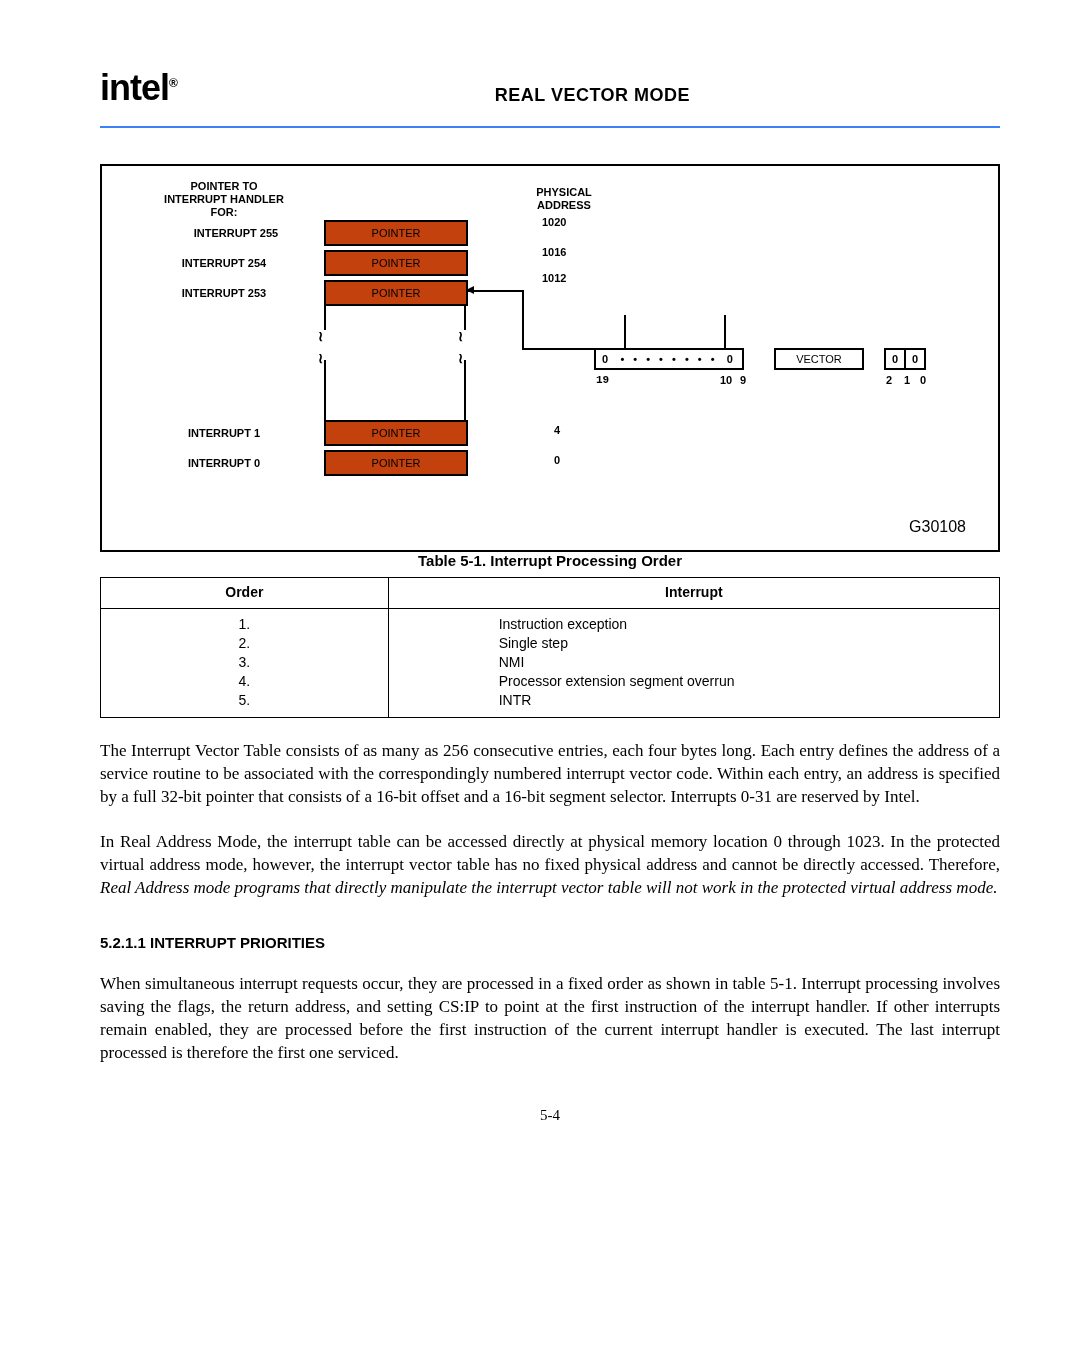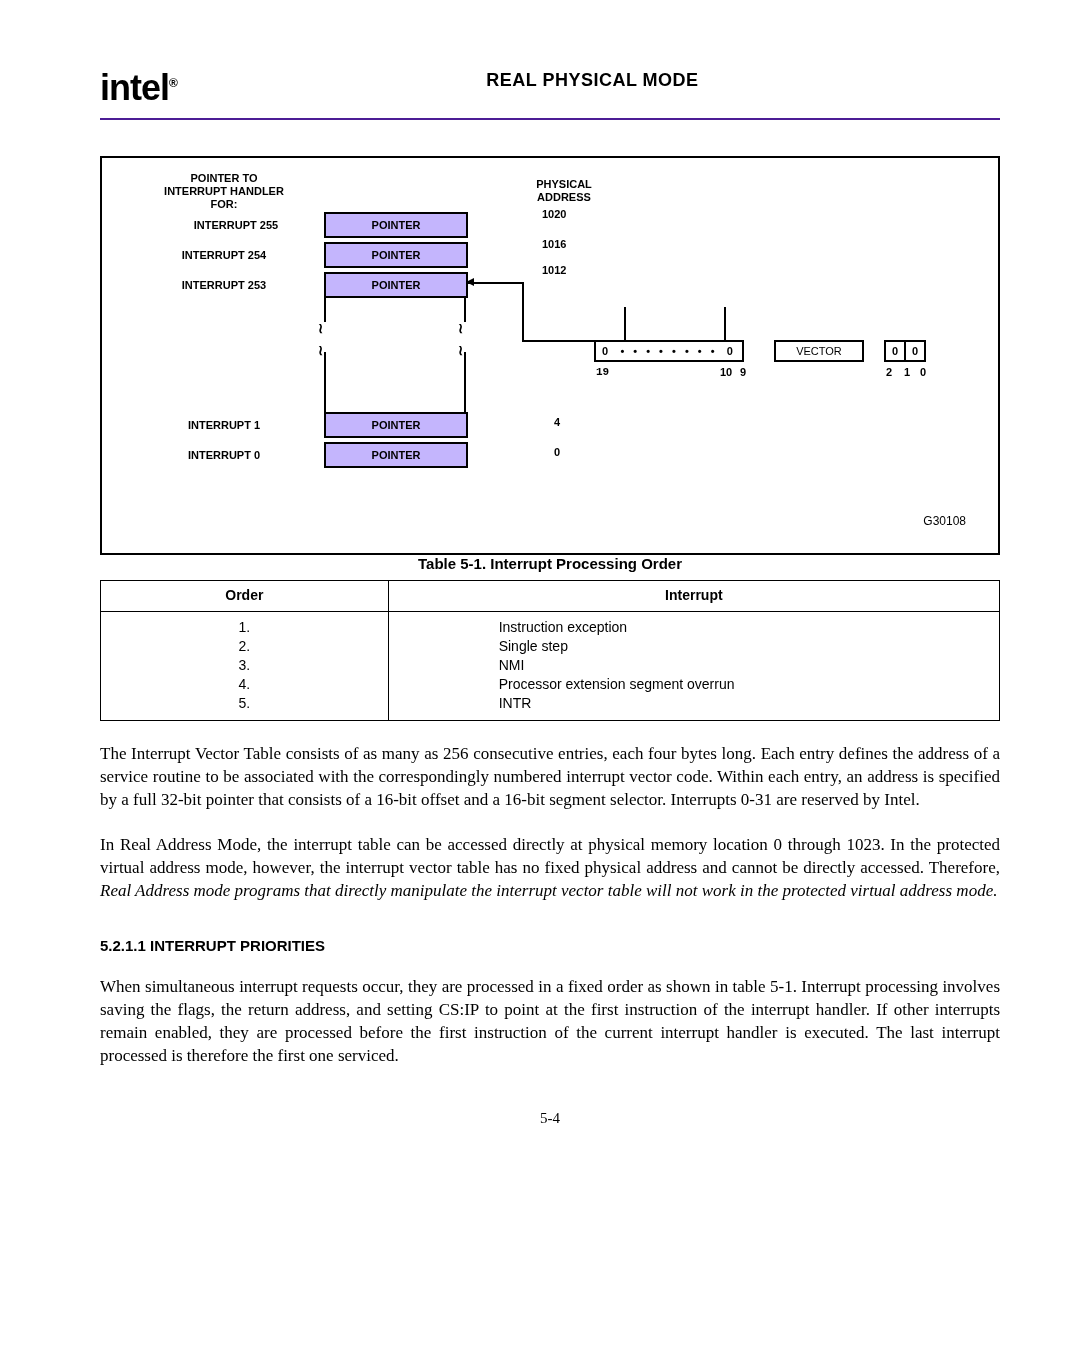--- a/index.html
+++ b/index.html
@@ -9,23 +9,23 @@
     color: #000;
     width: 1080px;
   }
   .page {
     padding: 70px 80px 40px 100px;
     box-sizing: border-box;
     width: 1080px;
   }
   .header {
     display: flex;
-    align-items: flex-start;
-    border-bottom: 2px solid #4c1d95;
-    padding-bottom: 12px;
+    align-items: flex-end;
+    border-bottom: 2px solid #3b82f6;
+    padding-bottom: 20px;
     margin-bottom: 36px;
   }
   .logo {
     font-family: Arial, Helvetica, sans-serif;
     font-weight: 900;
     font-size: 36px;
     letter-spacing: -1px;
     margin-right: 8px;
     line-height: 1;
   }
@@ -35,36 +35,36 @@
     text-align: center;
     font-family: Arial, Helvetica, sans-serif;
     font-weight: 700;
     font-size: 18px;
     letter-spacing: 0.5px;
   }
 
   
   .figure-box {
     border: 2px solid #000;
-    padding: 34px 22px 21px 22px;
+    padding: 34px 22px 10px 22px;
     position: relative;
     height: 340px;
     box-sizing: content-box;
     font-family: Arial, Helvetica, sans-serif;
   }
   .fig-inner { position: relative; width: 100%; height: 100%; }
   .lbl { position: absolute; font-size: 11px; font-weight: 700; text-align: center; line-height: 1.2; }
   .ptr-box {
     position: absolute;
     border: 2px solid #000;
-    background: #c4b5fd;
+    background: #c2410c;
     width: 140px;
     height: 22px;
     font-size: 11px;
-    font-weight: 700;
+    font-weight: 400;
     display: flex;
     align-items: center;
     justify-content: center;
   }
   .addr { position: absolute; font-size: 11px; font-weight: 700; }
 
   .vline-gap { position: absolute; width: 2px; background: #000; }
   .break-top, .break-bot { position: absolute; font-size: 14px; font-weight: 700; }
   .vec-box-dots {
     position: absolute;
@@ -96,21 +96,21 @@
     height: 22px;
     display: flex;
     align-items: center;
     justify-content: center;
     font-size: 11px;
     font-weight: 700;
     box-sizing: border-box;
   }
   .vec-box-small .mid-div { width:2px; height:100%; background:#000; }
   .bit-lbl { position:absolute; font-size:11px; font-weight:700; }
-  .gcode { position:absolute; right:10px; bottom:4px; font-size:12px; font-weight:400; }
+  .gcode { position:absolute; right:10px; bottom:4px; font-size:16px; font-weight:400; }
 
   .fig-caption {
     font-family: Arial, Helvetica, sans-serif;
     font-weight: 700;
     font-size: 15px;
     text-align: center;
     margin: 14px 0 38px 0;
   }
 
   
@@ -165,21 +165,21 @@
     border-right:8px solid #000;
   }
 </style>
 </head>
 <body>
 
 <div class="page">
 
   <div class="header">
     <div class="logo">int<sub style="font-size:36px;vertical-align:baseline;">e</sub>l<sup>®</sup></div>
-    <div class="header-title">REAL PHYSICAL MODE</div>
+    <div class="header-title">REAL VECTOR MODE</div>
   </div>
 
   <div class="figure-box">
     <div class="fig-inner">
 
       <div class="lbl" style="left:30px; top:-20px; width:140px; white-space:pre-line;">POINTER TO
 INTERRUPT HANDLER
 FOR:</div>
       <div class="lbl" style="left:400px; top:-14px; width:80px; white-space:pre-line;">PHYSICAL
 ADDRESS</div>

